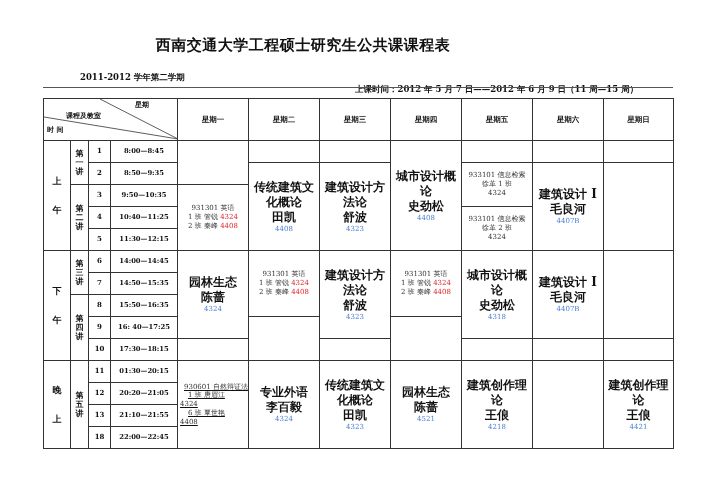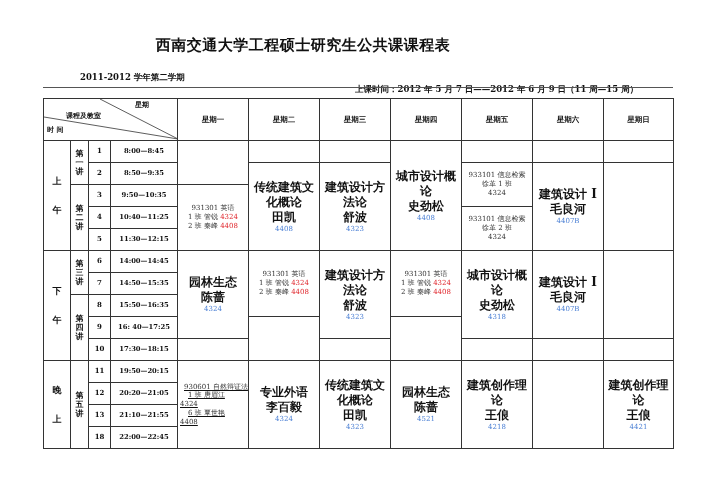--- a/index.html
+++ b/index.html
@@ -205,21 +205,21 @@
     <td></td>
     <td></td>
     <td></td>
     <td></td>
   </tr>
 
   <tr class="slot">
     <td rowspan="4" class="vert"><span>晚</span><br><br><span>上</span></td>
     <td rowspan="4" class="vert-s"><span>第</span><br><span>五</span><br><span>讲</span></td>
     <td class="num">11</td>
-    <td class="time">19:50—20:15</td>
+    <td class="time">01:30—20:15</td>
     <td rowspan="4" class="left">
       <div class="plain" style="padding-left:4px">930601  自然辩证法</div>
       <div class="plain" style="padding-left:8px">1 班  唐眉江</div>
       <div class="plain red">4324</div>
       <div class="plain" style="padding-left:8px">6 班  覃世艳</div>
       <div class="plain red">4408</div>
     </td>
     <td rowspan="4">
       <div class="course">专业外语</div>
       <div class="course">李百毅</div>

